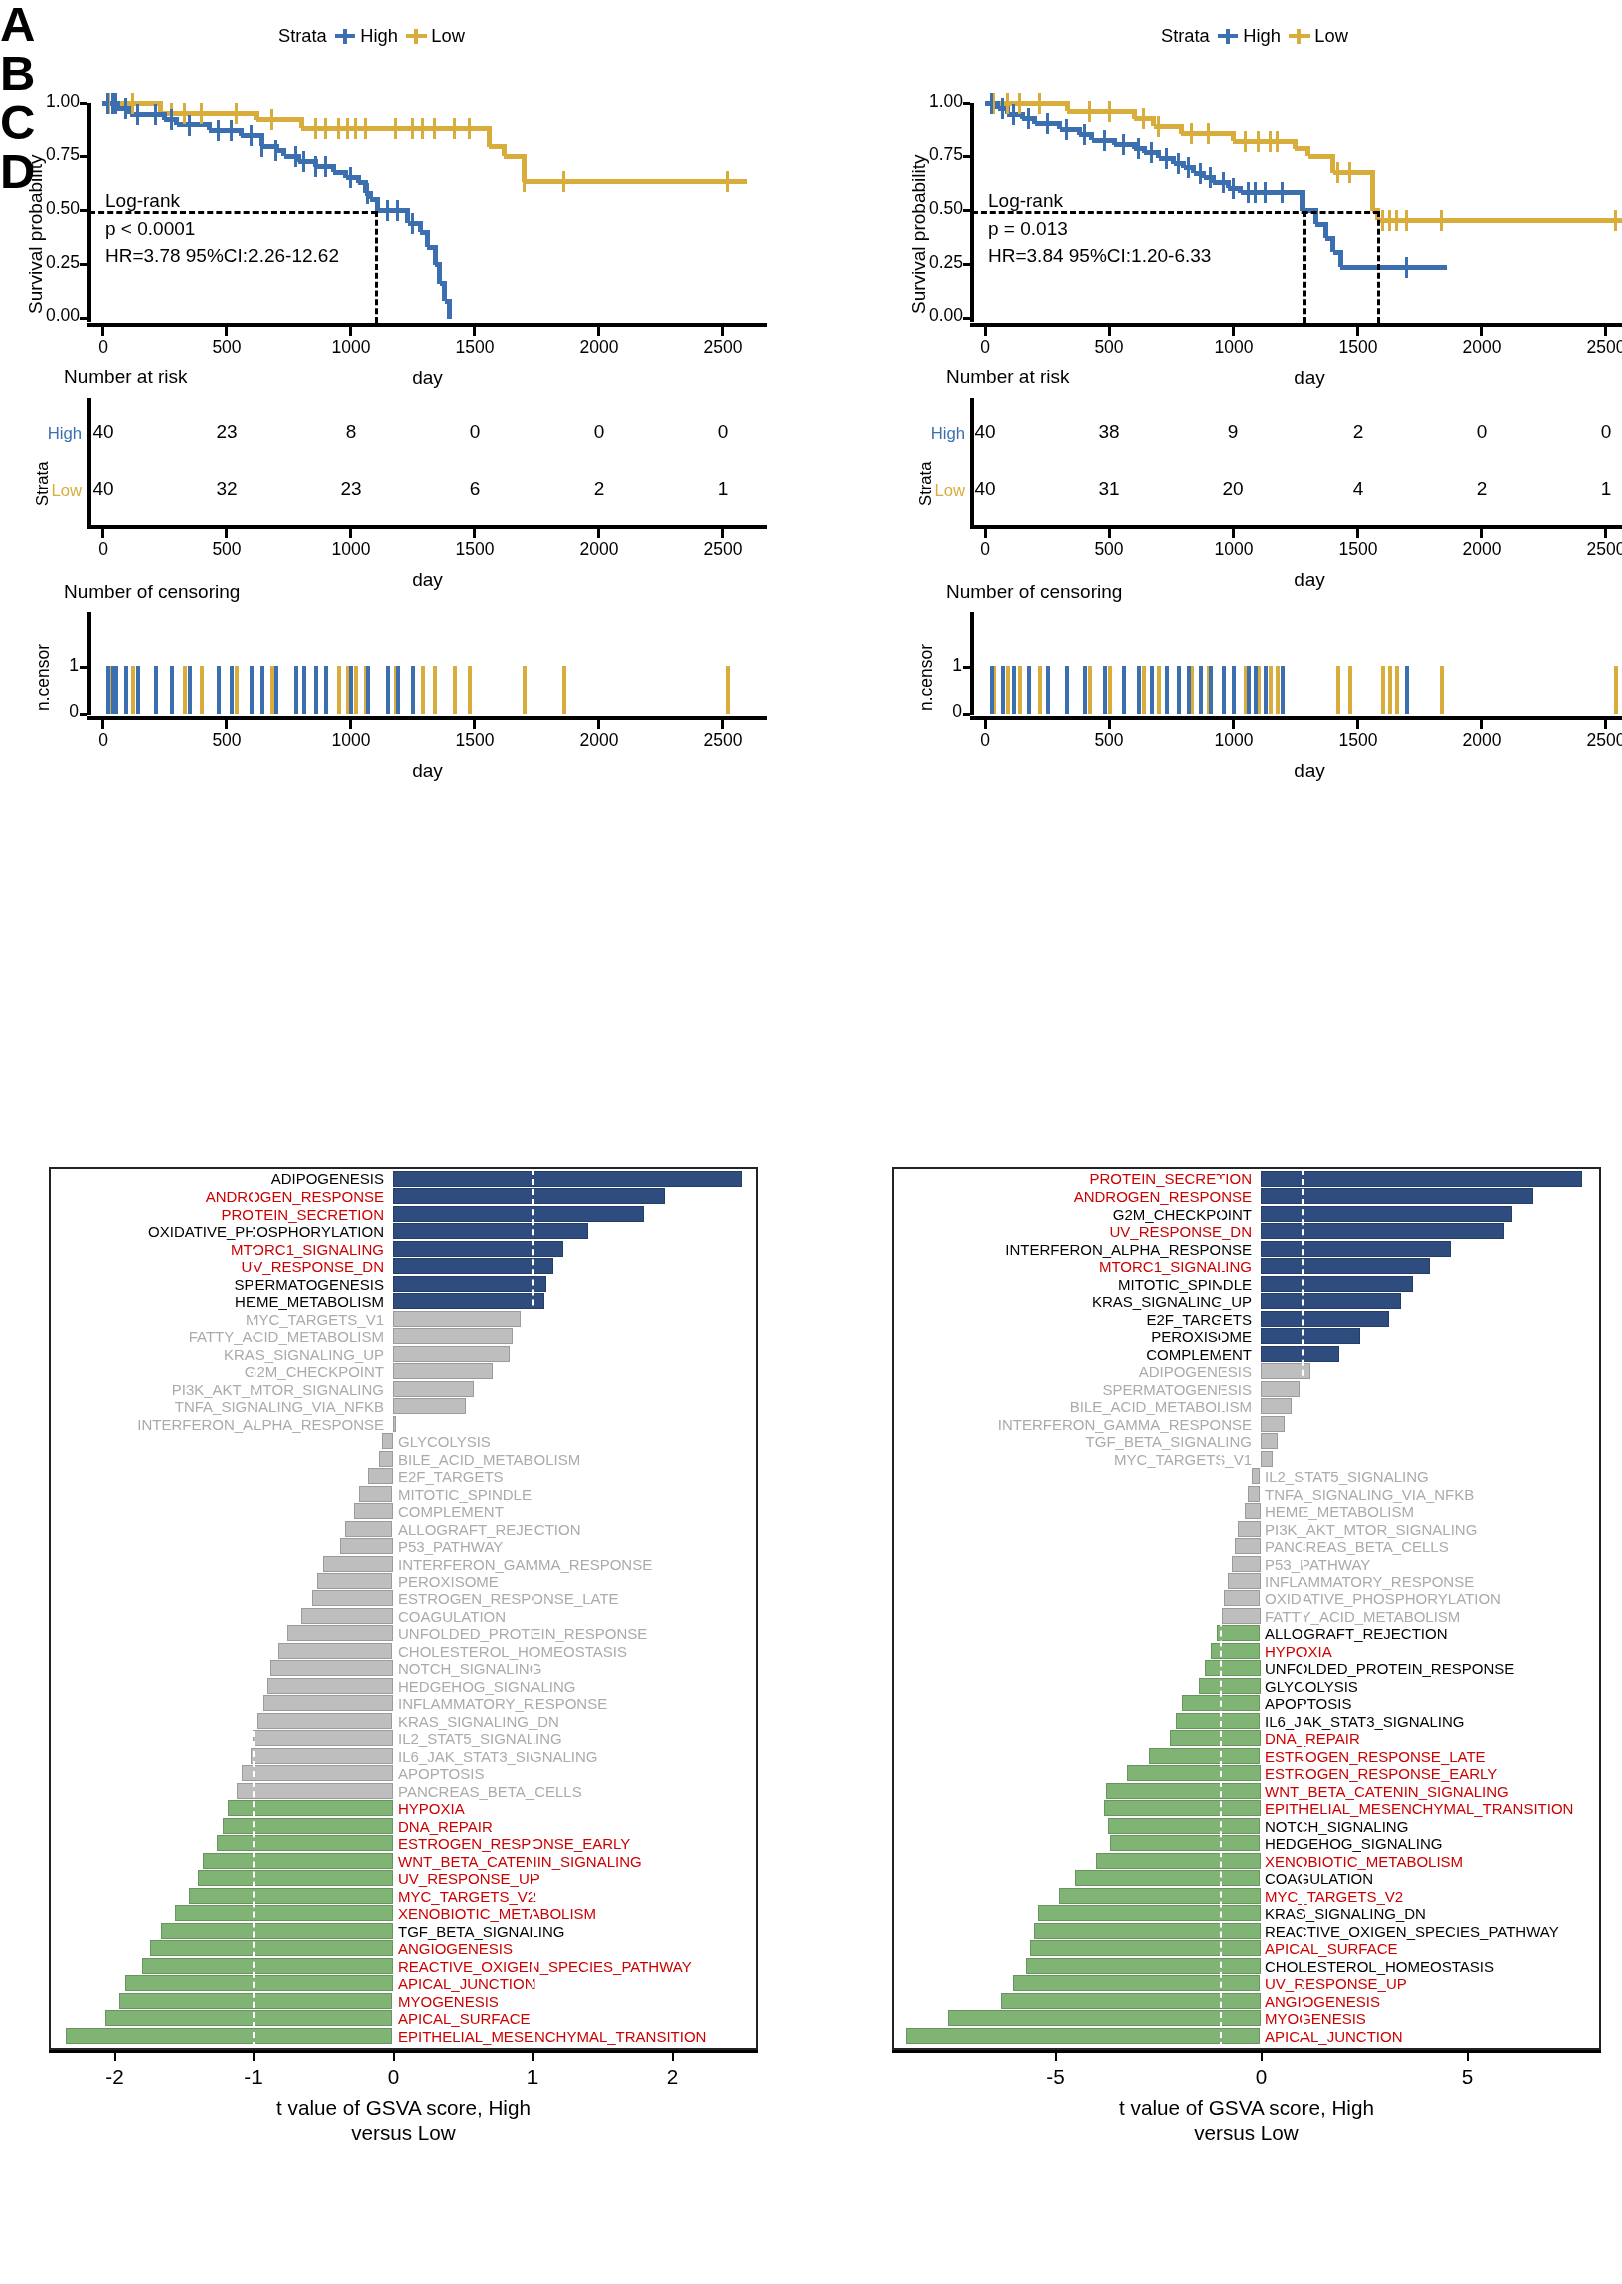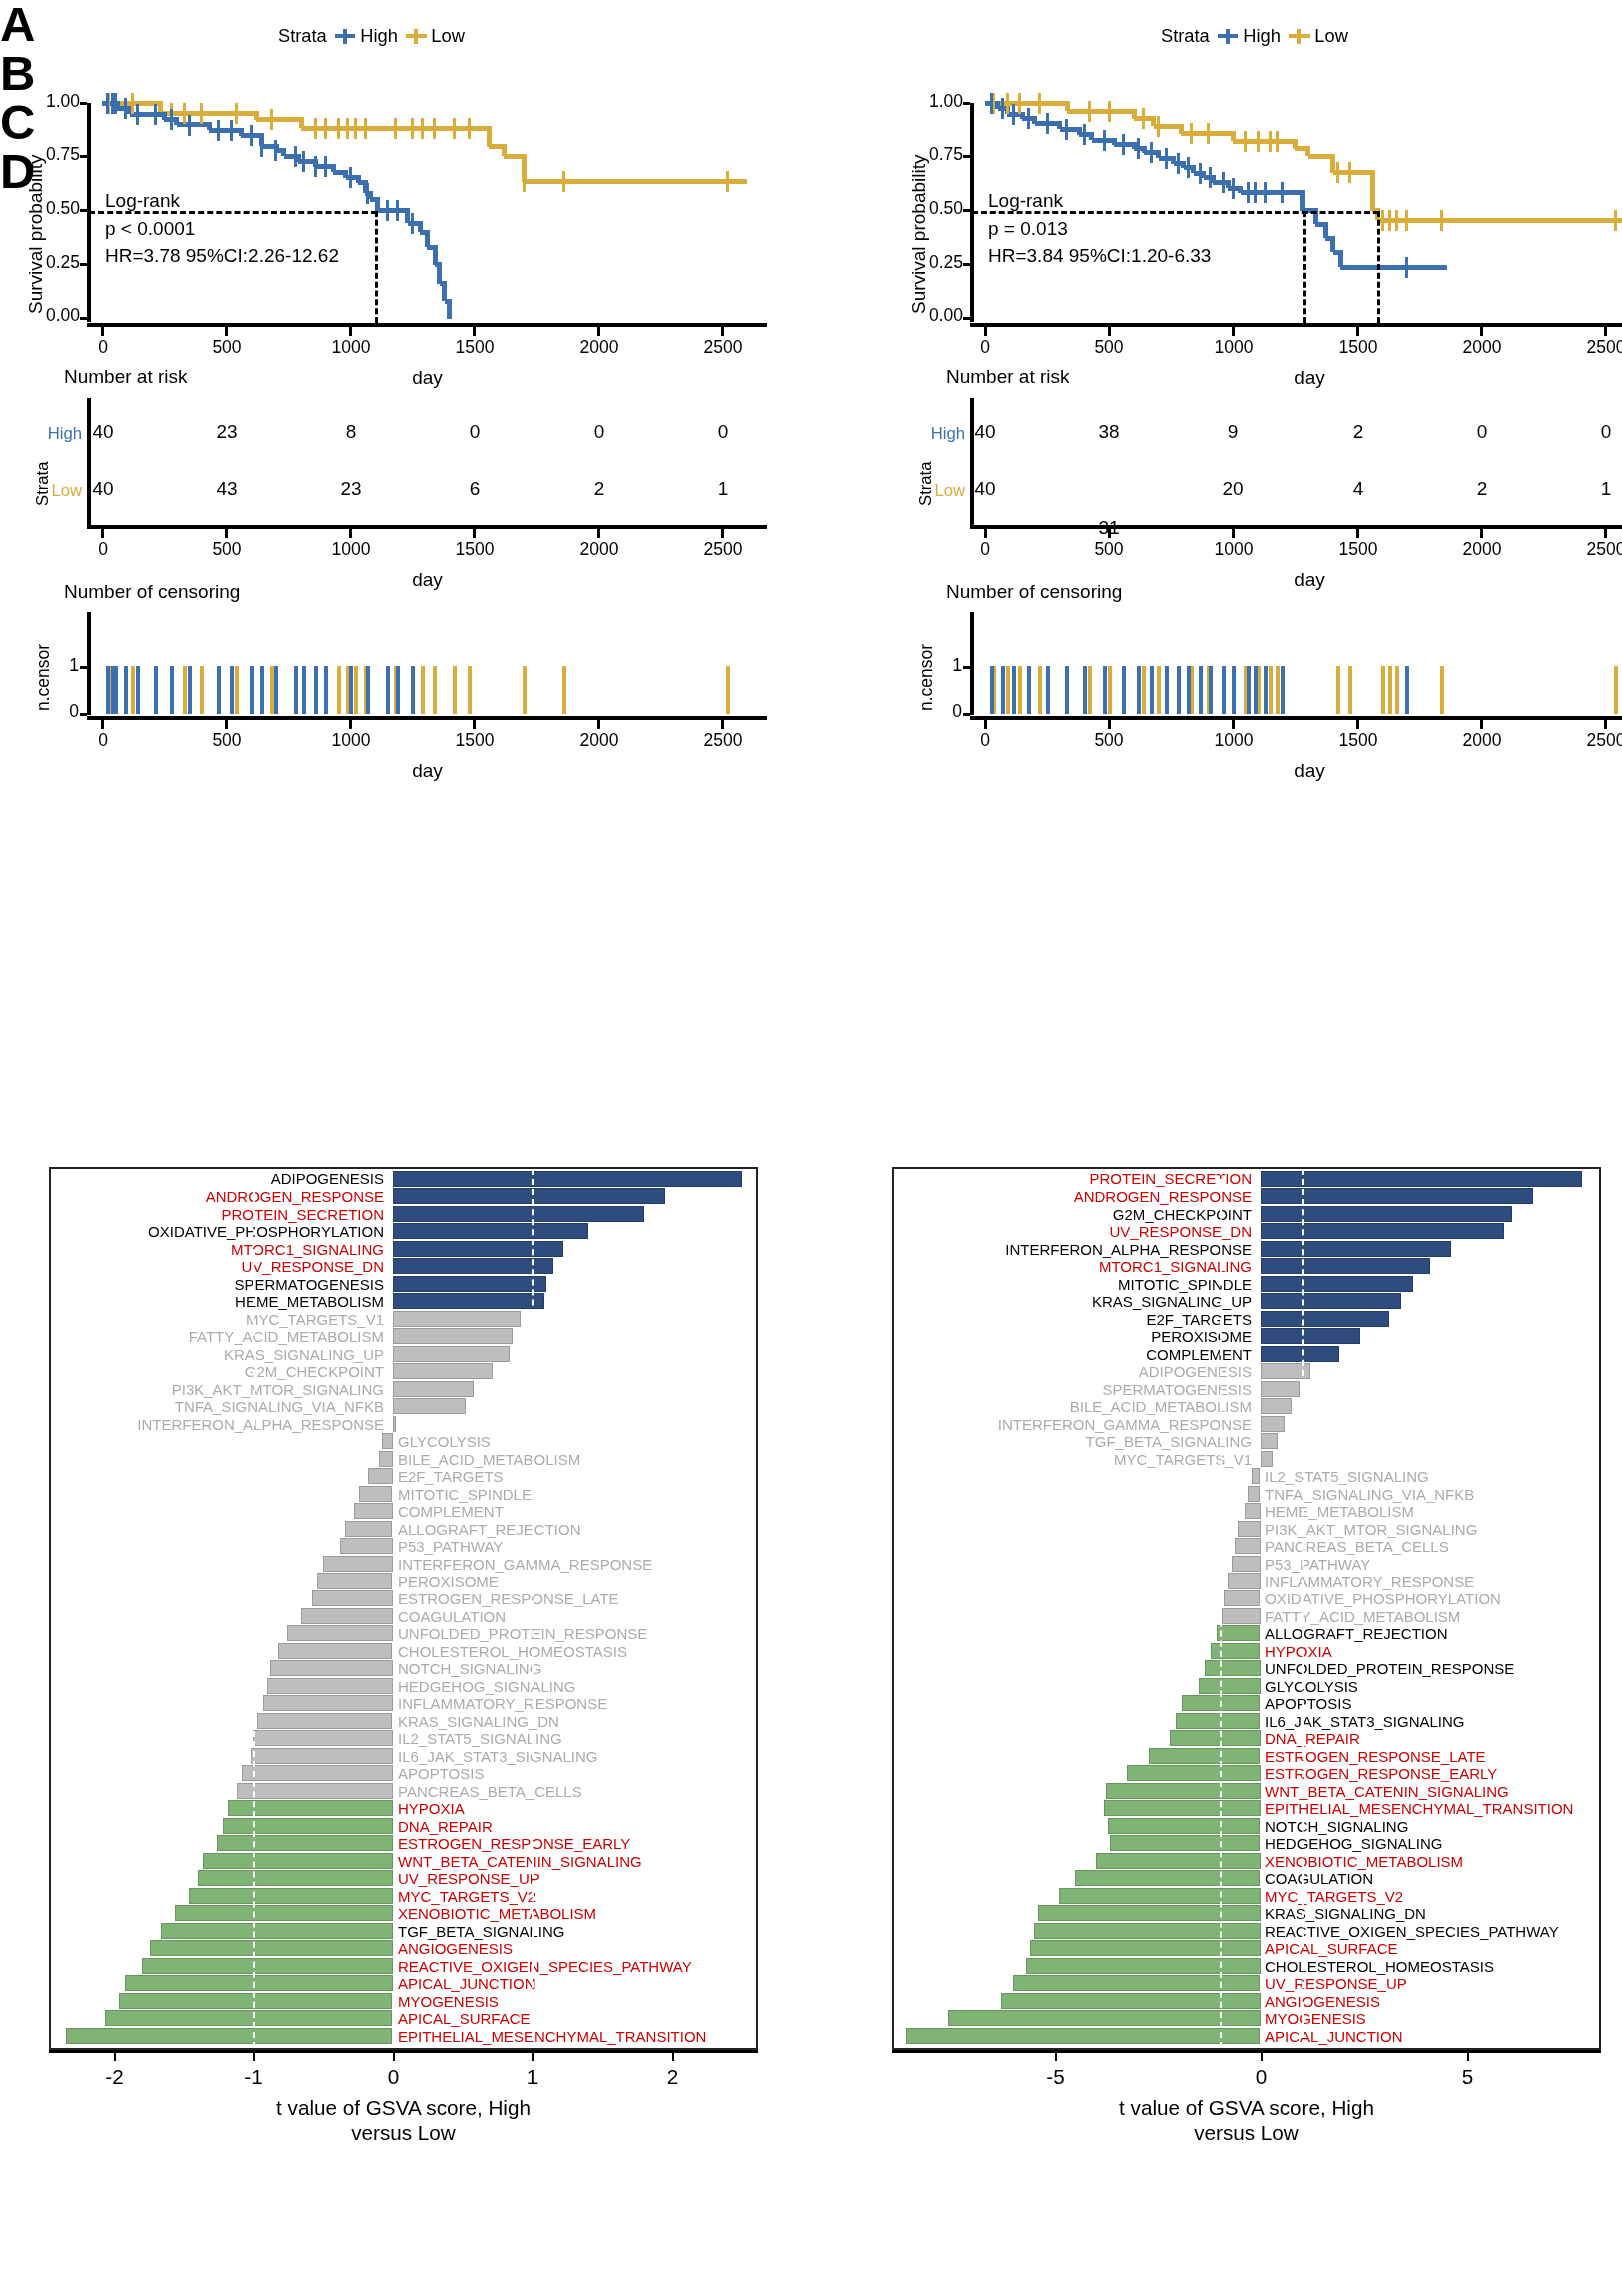--- a/index.html
+++ b/index.html
@@ -232,21 +232,21 @@
     <div class="xlabel" style="left:380px;top:569px;width:95px;">day</div>
     <div class="stratalabel" style="left:33px;top:424px;width:49px;text-align:right;color:#3B6FAF;">High</div>
     <div class="riskcell" style="left:67px;top:421px;width:72px;">40</div>
     <div class="riskcell" style="left:191px;top:421px;width:72px;">23</div>
     <div class="riskcell" style="left:315px;top:421px;width:72px;">8</div>
     <div class="riskcell" style="left:439px;top:421px;width:72px;">0</div>
     <div class="riskcell" style="left:563px;top:421px;width:72px;">0</div>
     <div class="riskcell" style="left:687px;top:421px;width:72px;">0</div>
     <div class="stratalabel" style="left:33px;top:481px;width:49px;text-align:right;color:#D9AD3C;">Low</div>
     <div class="riskcell" style="left:67px;top:478px;width:72px;">40</div>
-    <div class="riskcell" style="left:191px;top:478px;width:72px;">43</div>
+    <div class="riskcell" style="left:191px;top:478px;width:72px;">32</div>
     <div class="riskcell" style="left:315px;top:478px;width:72px;">23</div>
     <div class="riskcell" style="left:439px;top:478px;width:72px;">6</div>
     <div class="riskcell" style="left:563px;top:478px;width:72px;">2</div>
     <div class="riskcell" style="left:687px;top:478px;width:72px;">1</div>
     <div class="sectiontitle" style="left:64px;top:581px;">Number of censoring</div>
     <div class="axis-line" style="left:87px;top:612px;width:4px;height:103px;"></div>
     <div class="axis-line" style="left:87px;top:716px;width:680px;height:4px;"></div>
     <div class="ylabel-rot" style="left:33px;top:711px;font-size:17.5px;">n.censor</div>
     <div class="tick" style="left:80px;top:713px;width:7.2px;height:3.2px;"></div>
     <div class="ticklabel" style="left:46px;top:701px;width:33px;text-align:right;">0</div>
@@ -500,21 +500,21 @@
     <div class="xlabel" style="left:1262px;top:569px;width:95px;">day</div>
     <div class="stratalabel" style="left:916px;top:424px;width:49px;text-align:right;color:#3B6FAF;">High</div>
     <div class="riskcell" style="left:949px;top:421px;width:72px;">40</div>
     <div class="riskcell" style="left:1073px;top:421px;width:72px;">38</div>
     <div class="riskcell" style="left:1197px;top:421px;width:72px;">9</div>
     <div class="riskcell" style="left:1322px;top:421px;width:72px;">2</div>
     <div class="riskcell" style="left:1446px;top:421px;width:72px;">0</div>
     <div class="riskcell" style="left:1570px;top:421px;width:72px;">0</div>
     <div class="stratalabel" style="left:916px;top:481px;width:49px;text-align:right;color:#D9AD3C;">Low</div>
     <div class="riskcell" style="left:949px;top:478px;width:72px;">40</div>
-    <div class="riskcell" style="left:1073px;top:478px;width:72px;margin-top:39px;">31</div>
+    <div class="riskcell" style="left:1073px;top:478px;width:72px;">31</div>
     <div class="riskcell" style="left:1197px;top:478px;width:72px;">20</div>
     <div class="riskcell" style="left:1322px;top:478px;width:72px;">4</div>
     <div class="riskcell" style="left:1446px;top:478px;width:72px;">2</div>
     <div class="riskcell" style="left:1570px;top:478px;width:72px;">1</div>
     <div class="sectiontitle" style="left:946px;top:581px;">Number of censoring</div>
     <div class="axis-line" style="left:970px;top:612px;width:4px;height:103px;"></div>
     <div class="axis-line" style="left:970px;top:716px;width:680px;height:4px;"></div>
     <div class="ylabel-rot" style="left:916px;top:711px;font-size:17.5px;">n.censor</div>
     <div class="tick" style="left:963px;top:713px;width:7.2px;height:3.2px;"></div>
     <div class="ticklabel" style="left:929px;top:701px;width:33px;text-align:right;">0</div>

